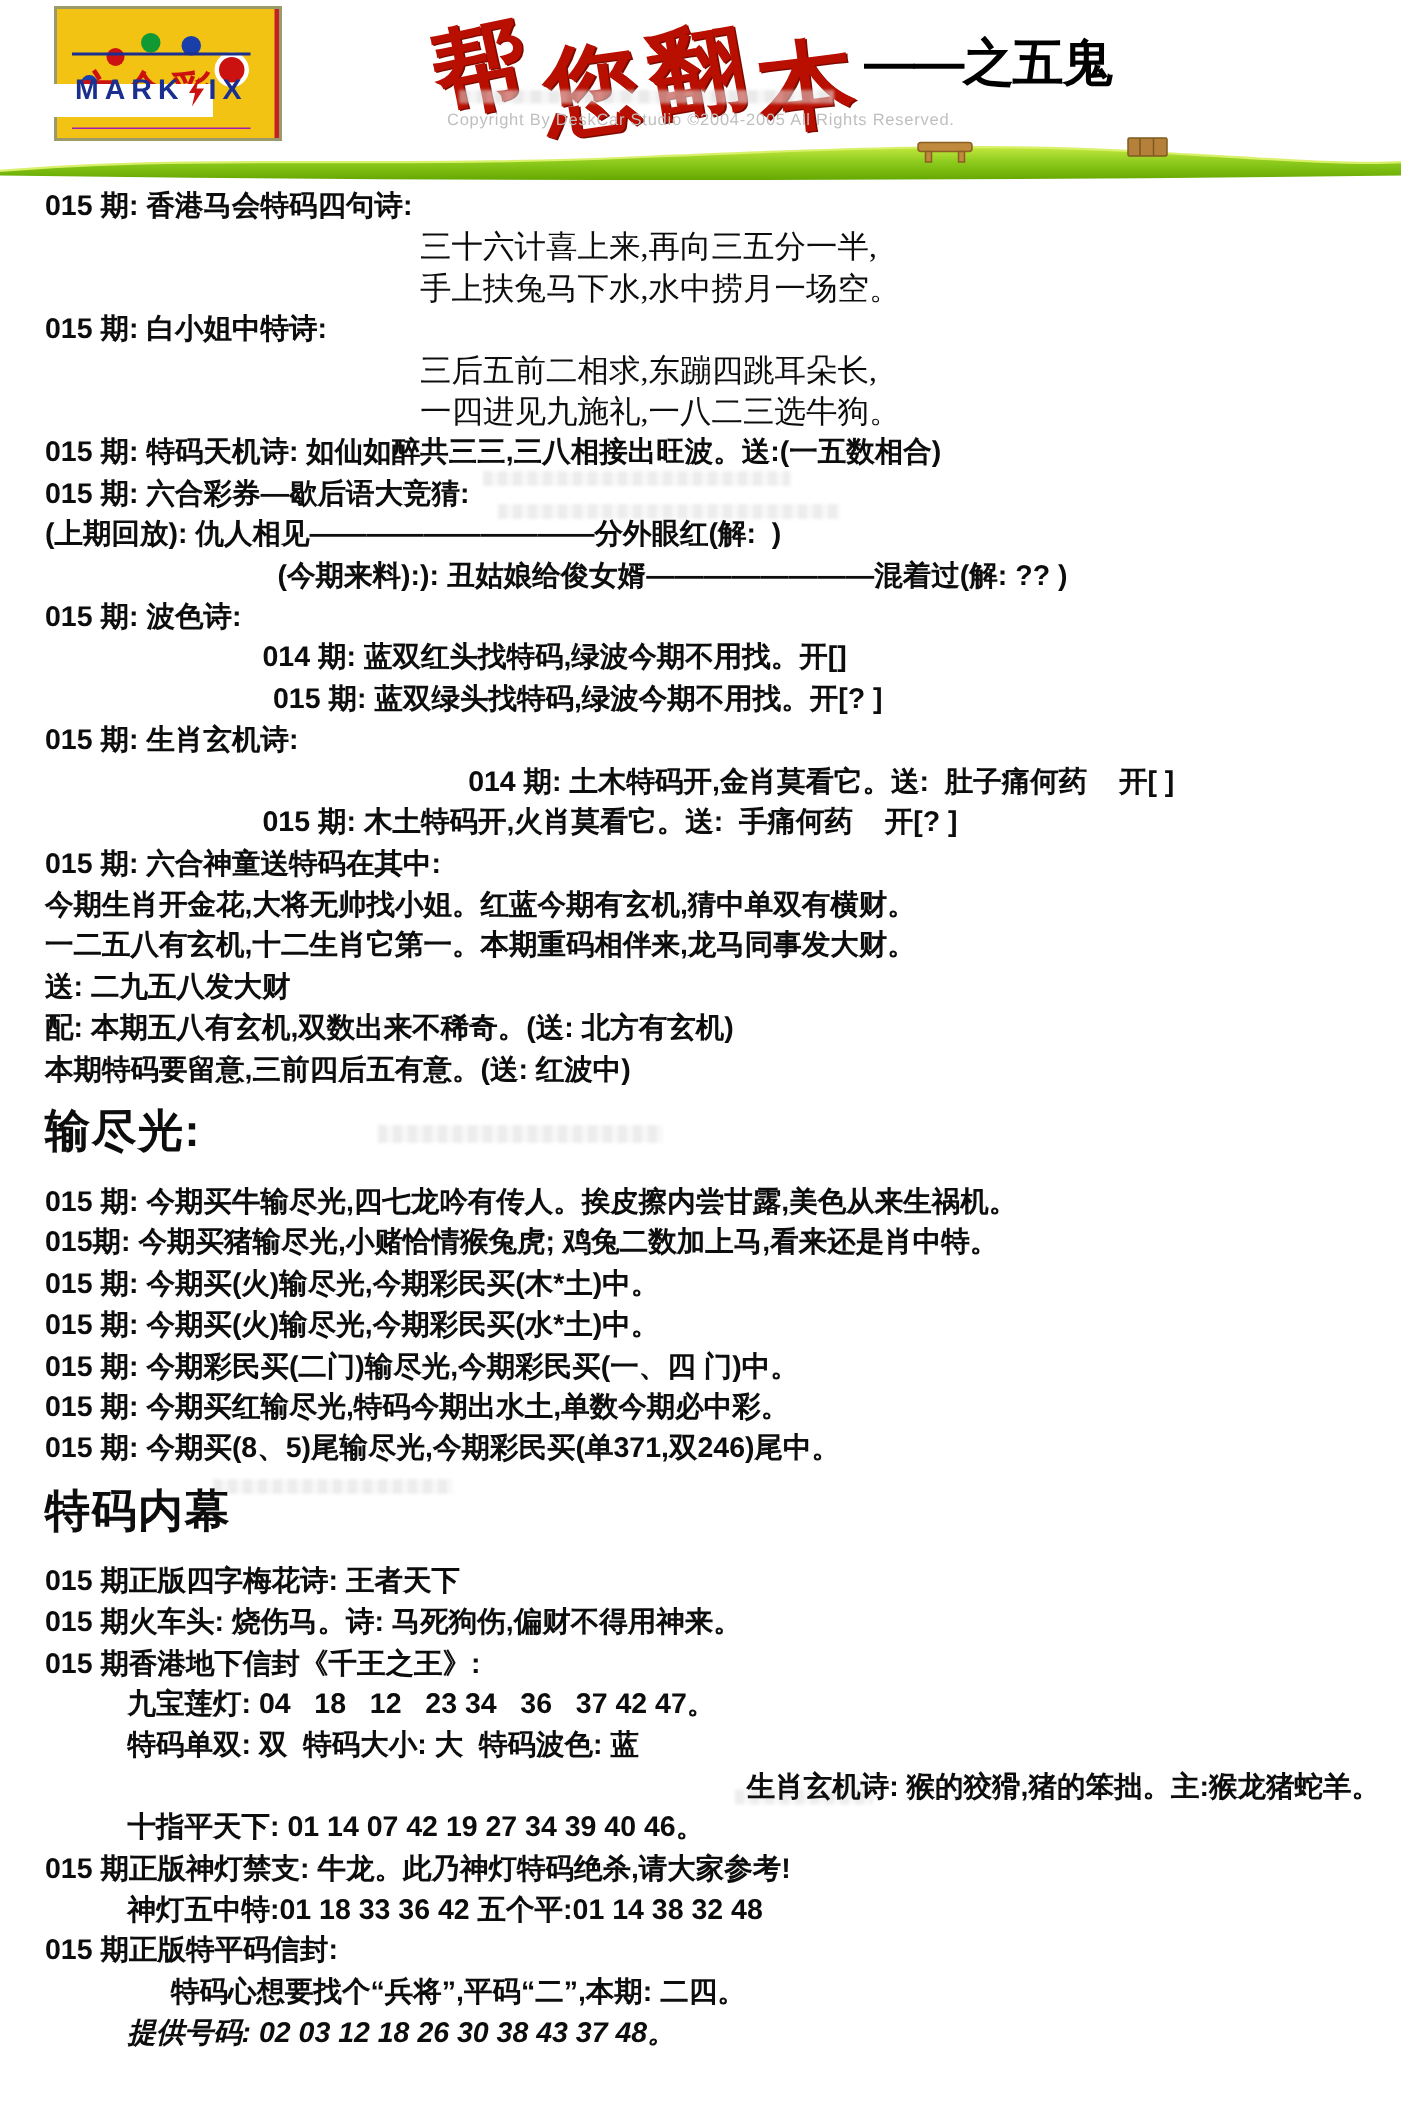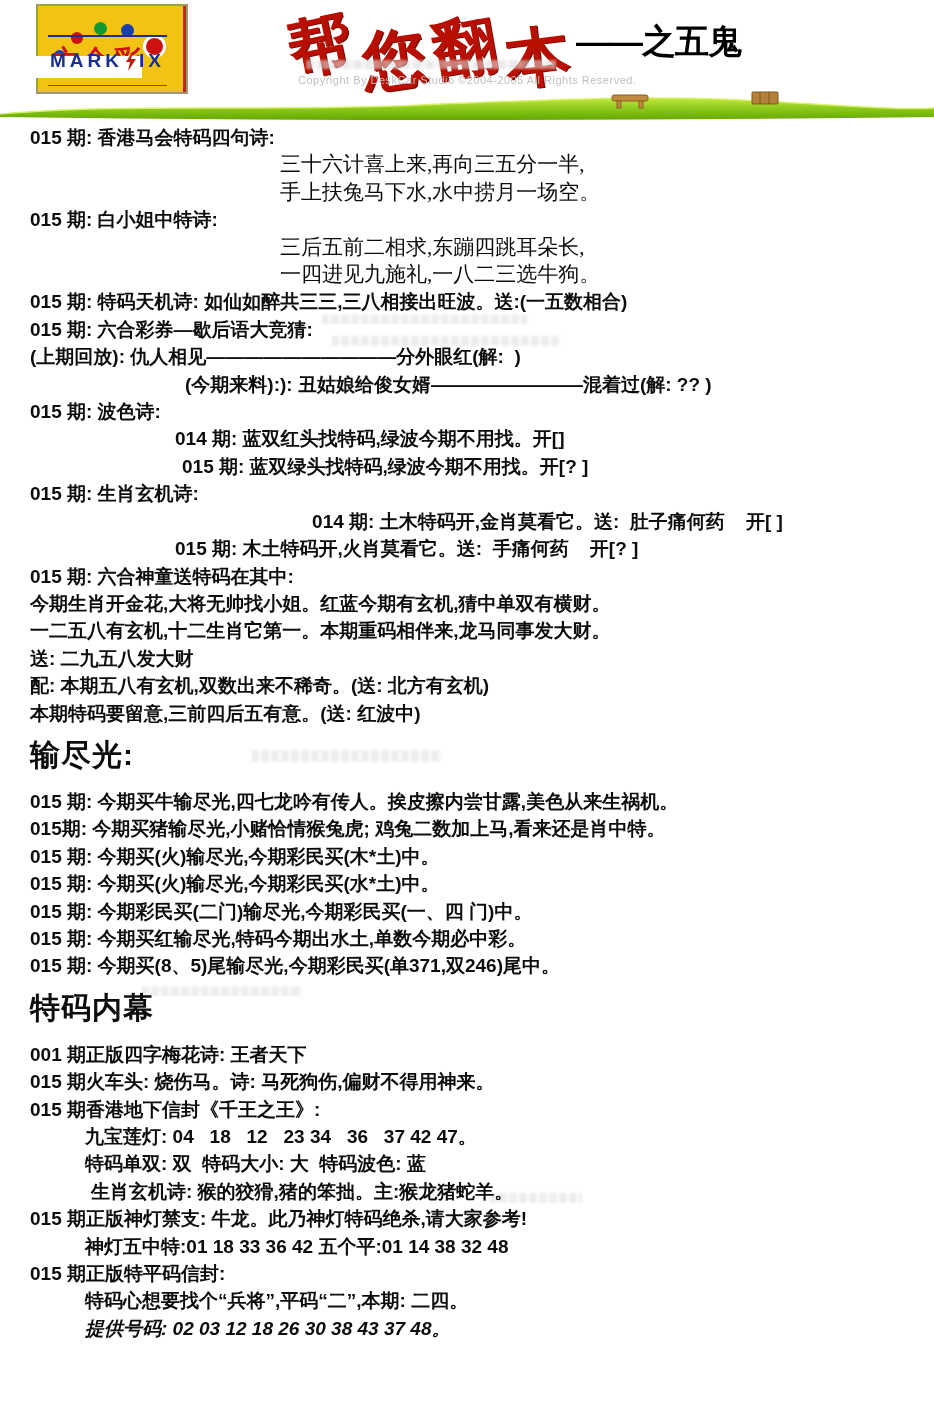--- a/index.html
+++ b/index.html
@@ -150,26 +150,27 @@
       <div class="ln l">本期特码要留意,三前四后五有意。(送: 红波中)</div>
       <div class="ln h">输尽光:</div>
       <div class="ln l">015 期: 今期买牛输尽光,四七龙吟有传人。挨皮擦内尝甘露,美色从来生祸机。</div>
       <div class="ln l">015期: 今期买猪输尽光,小赌恰情猴兔虎; 鸡兔二数加上马,看来还是肖中特。</div>
       <div class="ln l">015 期: 今期买(火)输尽光,今期彩民买(木*土)中。</div>
       <div class="ln l">015 期: 今期买(火)输尽光,今期彩民买(水*土)中。</div>
       <div class="ln l">015 期: 今期彩民买(二门)输尽光,今期彩民买(一、四 门)中。</div>
       <div class="ln l">015 期: 今期买红输尽光,特码今期出水土,单数今期必中彩。</div>
       <div class="ln l">015 期: 今期买(8、5)尾输尽光,今期彩民买(单371,双246)尾中。</div>
       <div class="ln h">特码内幕</div>
-      <div class="ln l">001 期正版四字梅花诗: 王者天下</div>
+      <div class="ln l">015 期正版四字梅花诗: 王者天下</div>
       <div class="ln l">015 期火车头: 烧伤马。诗: 马死狗伤,偏财不得用神来。</div>
       <div class="ln l">015 期香港地下信封《千王之王》:</div>
       <div class="ln s" style="margin-left: 55px;">九宝莲灯: 04   18   12   23 34   36   37 42 47。</div>
       <div class="ln s" style="margin-left: 55px;">特码单双: 双  特码大小: 大  特码波色: 蓝</div>
-      <div class="ln s" style="margin-left: 61px;">生肖玄机诗: 猴的狡猾,猪的笨拙。主:猴龙猪蛇羊。</div>
+      <div class="ln s" style="margin-left: 24px; text-align: right;">生肖玄机诗: 猴的狡猾,猪的笨拙。主:猴龙猪蛇羊。</div>
+      <div class="ln s" style="margin-left: 55px;">十指平天下: 01 14 07 42 19 27 34 39 40 46。</div>
       <div class="ln l">015 期正版神灯禁支: 牛龙。此乃神灯特码绝杀,请大家参考!</div>
       <div class="ln s" style="margin-left: 55px;">神灯五中特:01 18 33 36 42 五个平:01 14 38 32 48</div>
       <div class="ln l">015 期正版特平码信封:</div>
-      <div class="ln s" style="margin-left: 55px;">特码心想要找个“兵将”,平码“二”,本期: 二四。</div>
+      <div class="ln s" style="margin-left: 84px;">特码心想要找个“兵将”,平码“二”,本期: 二四。</div>
       <div class="ln s" style="margin-left: 55px; font-style: italic;">提供号码: 02 03 12 18 26 30 38 43 37 48。</div>
     </div>
 
 </div>
 
 </body></html>

